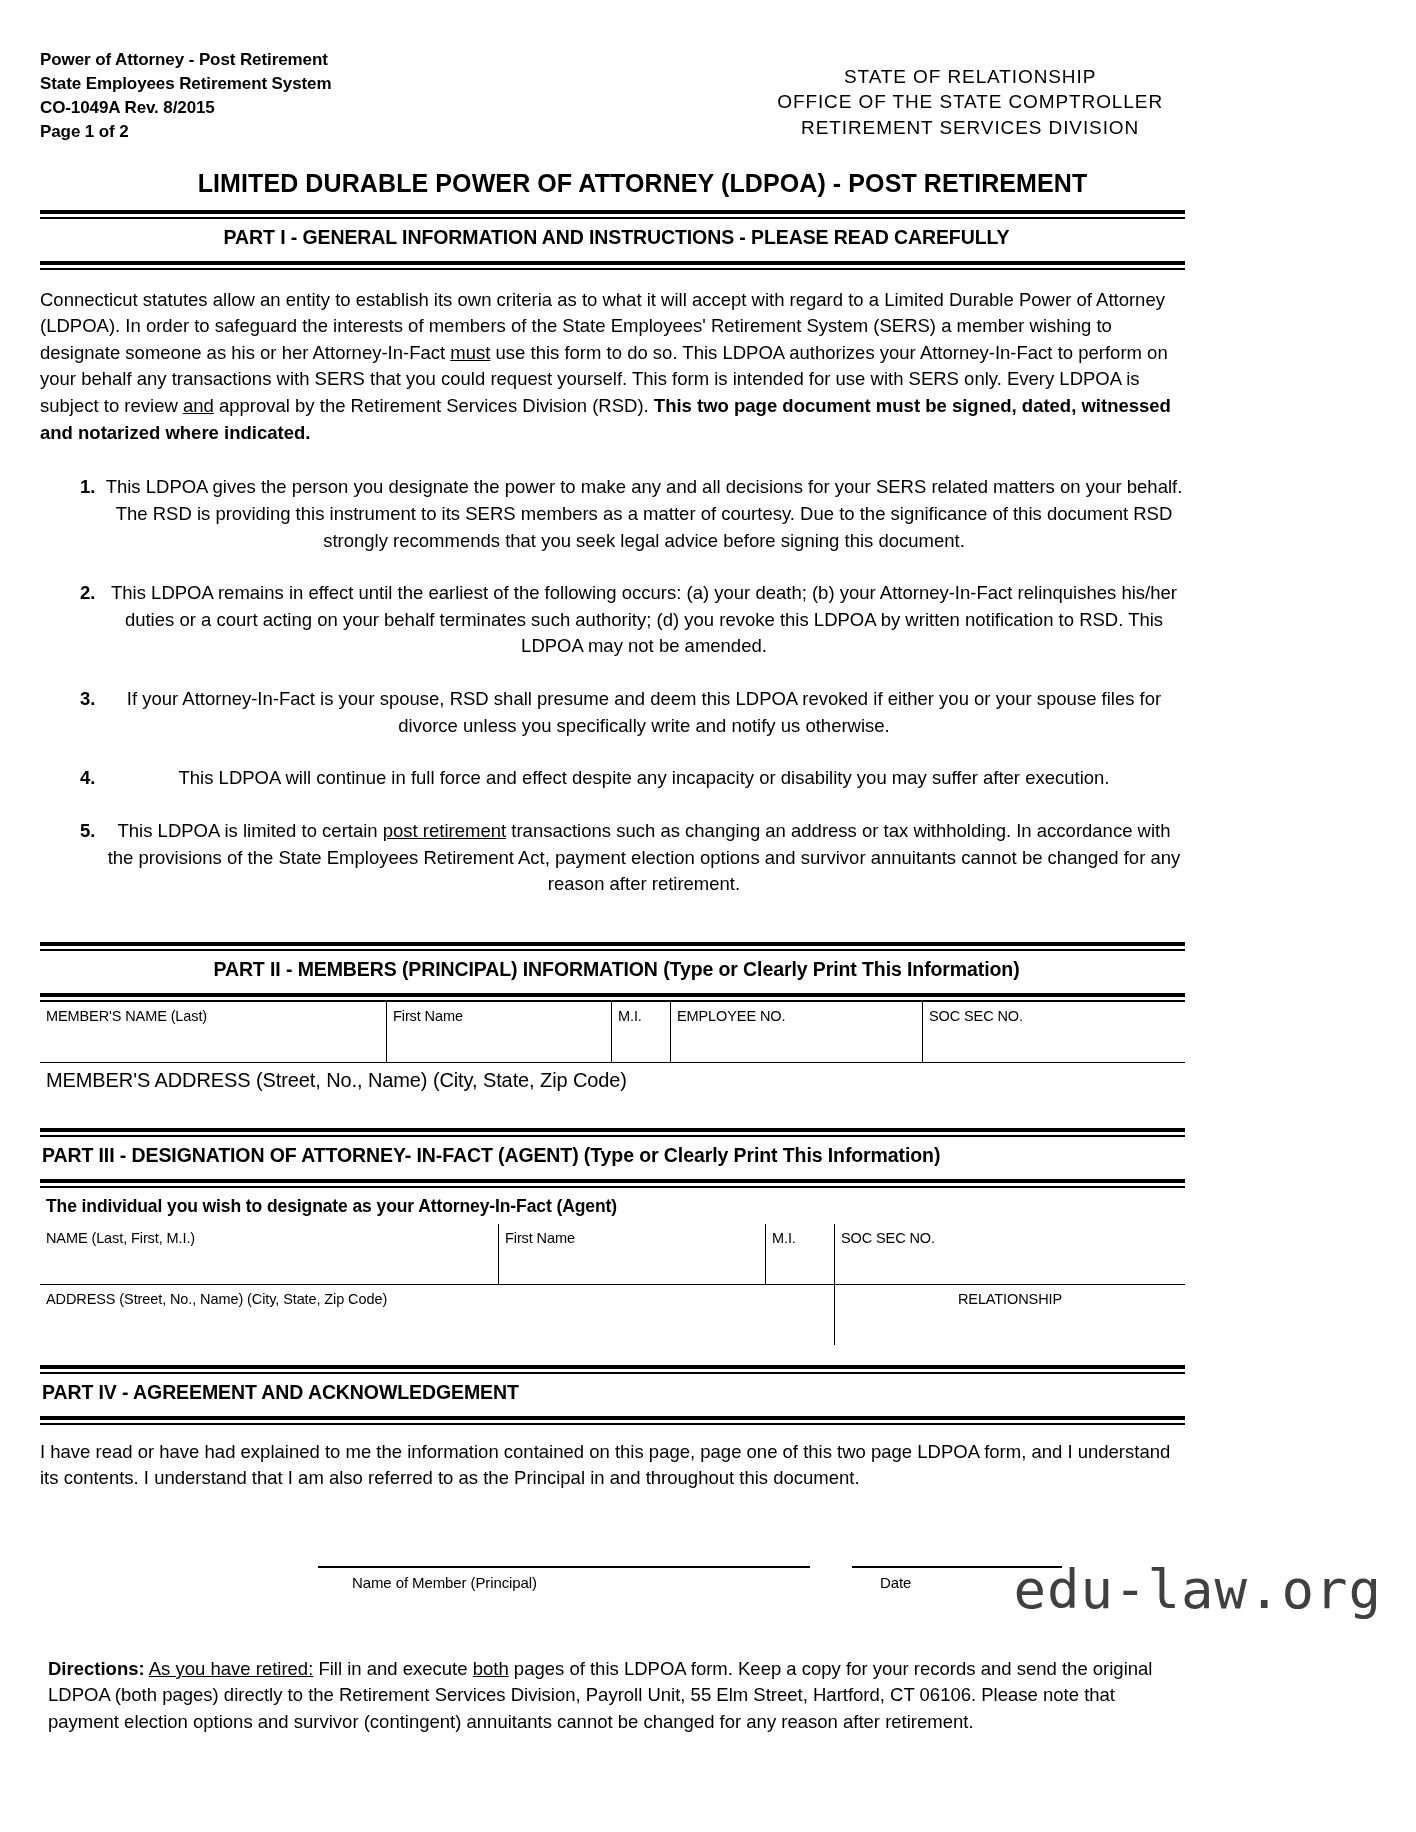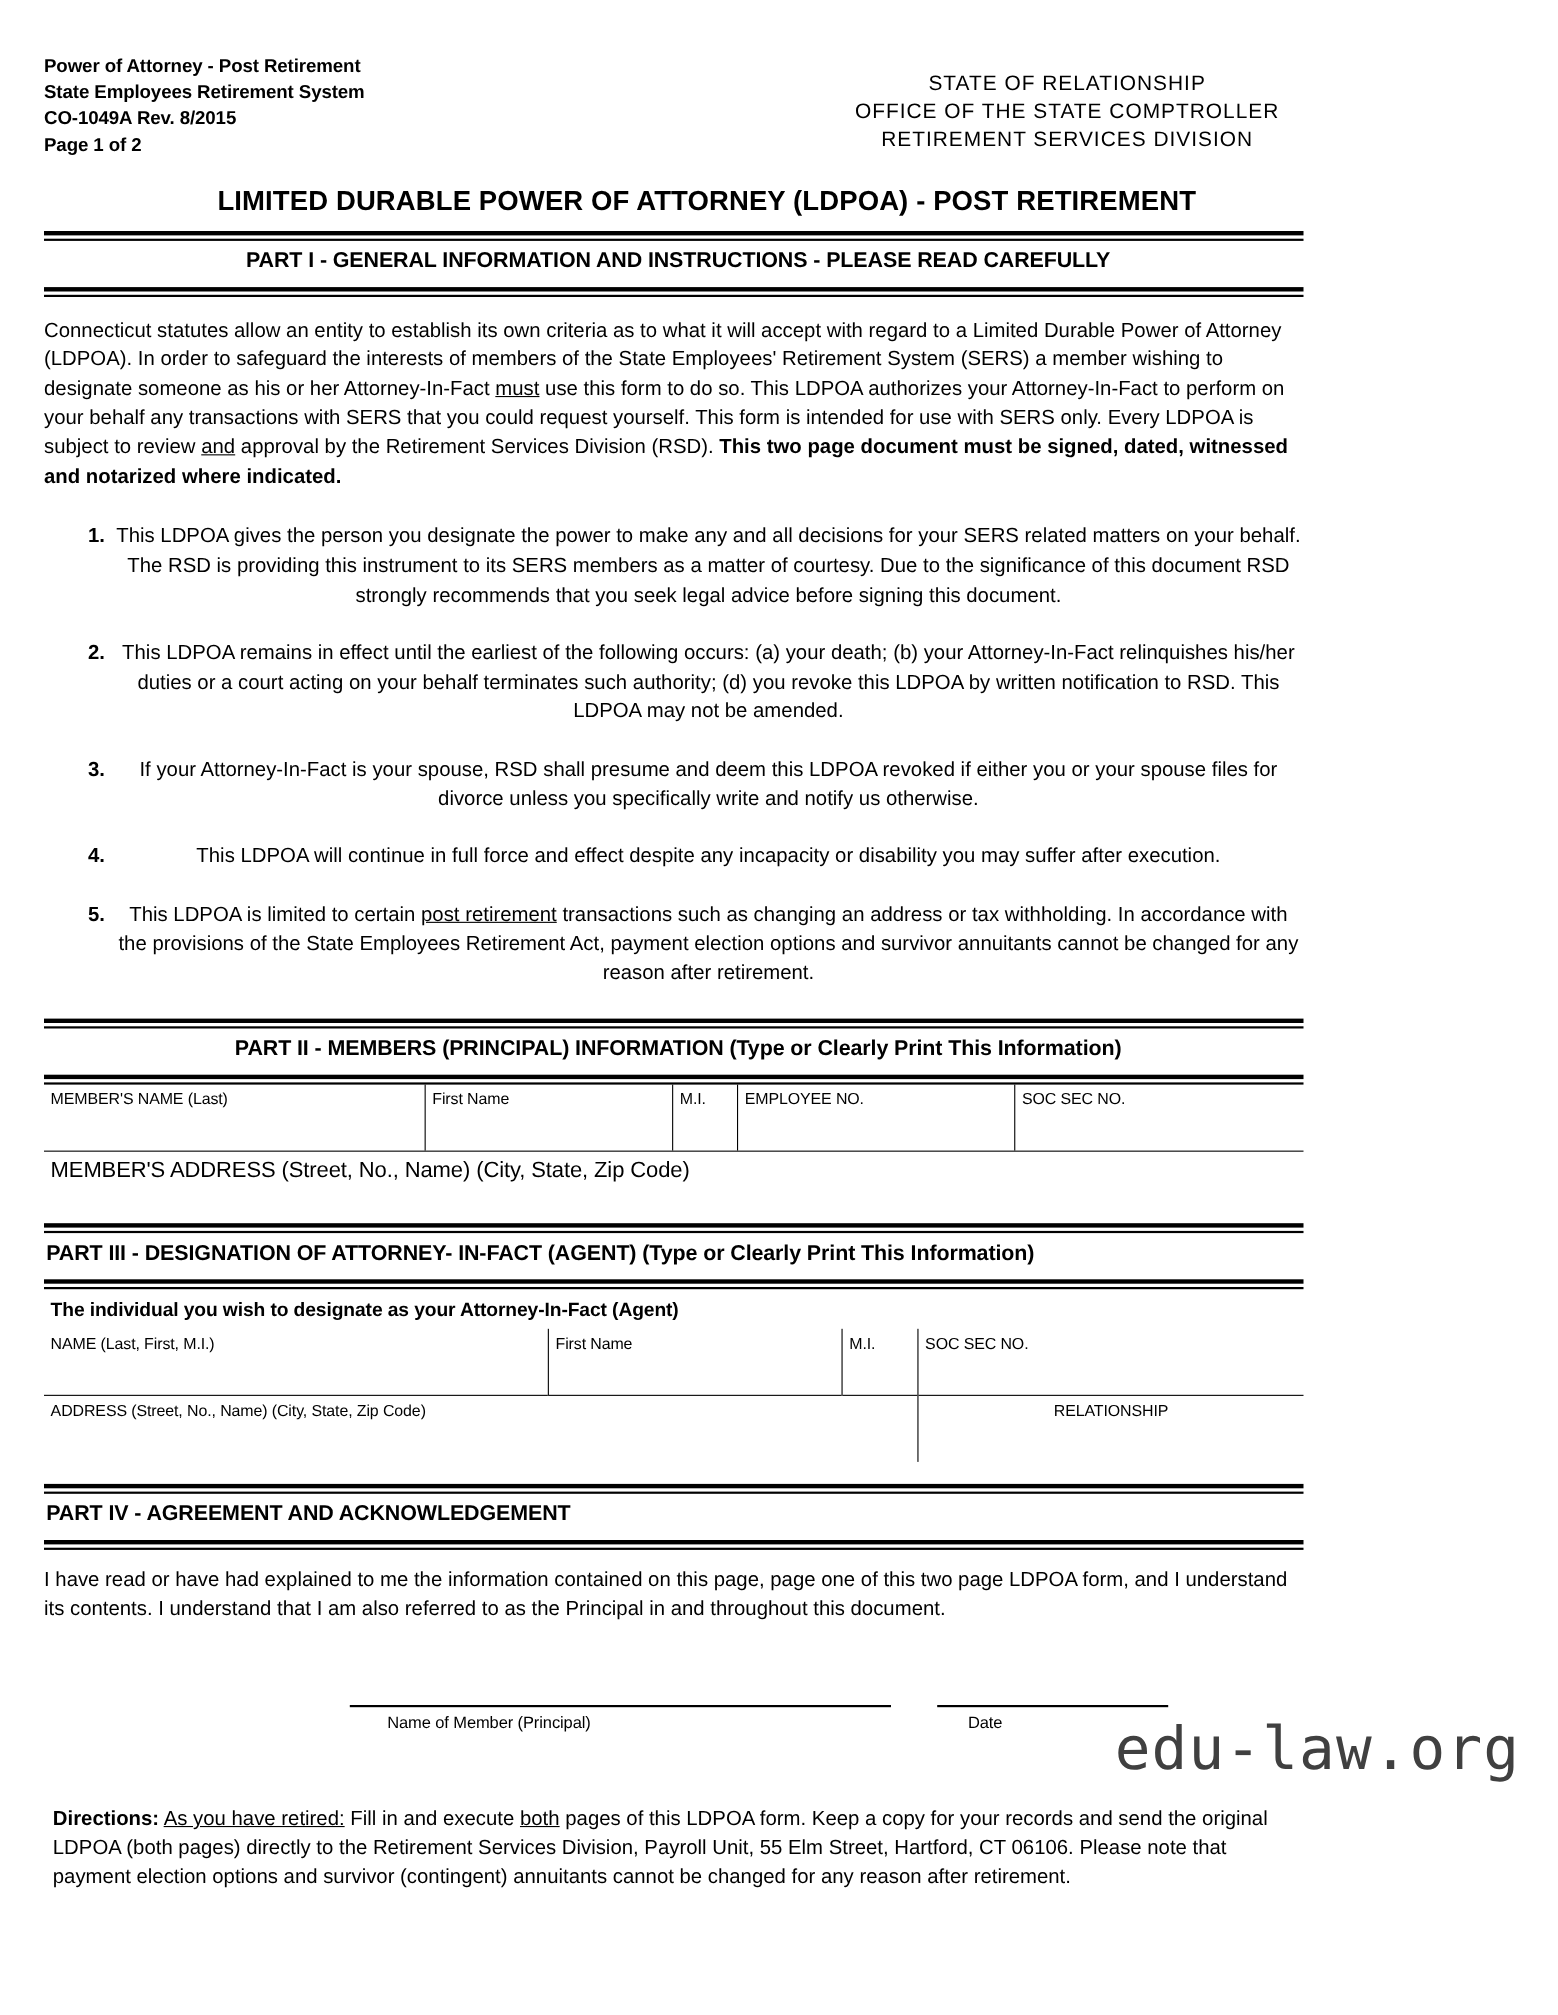--- a/index.html
+++ b/index.html
@@ -224,21 +224,21 @@
     <p class="body-text"><span>Connecticut statutes allow an entity to establish its own criteria as to what it will accept with regard to a Limited Durable Power of Attorney (LDPOA). In order to safeguard the interests of members of the State Employees' Retirement System (SERS) a member wishing to designate someone as his or her Attorney-In-Fact </span><u>must</u><span> use this form to do so. This LDPOA authorizes your Attorney-In-Fact to perform on your behalf any transactions with SERS that you could request yourself. This form is intended for use with SERS only. Every LDPOA is subject to review </span><u>and</u><span> approval by the Retirement Services Division (RSD). </span><b>This two page document must be signed, dated, witnessed and notarized where indicated.</b></p>
 
     <ol class="items">
       <li><span>This LDPOA gives the person you designate the power to make any and all decisions for your SERS related matters on your behalf. The RSD is providing this instrument to its SERS members as a matter of courtesy.  Due to the significance of this document RSD strongly recommends that you seek legal advice before signing this document.</span></li>
       <li><span>This LDPOA remains in effect until the earliest of the following occurs:  (a) your death; (b) your Attorney-In-Fact relinquishes his/her duties or a court acting on your behalf terminates such authority; (d) you revoke this LDPOA by written notification to RSD. This LDPOA may not be amended.</span></li>
       <li><span>If your Attorney-In-Fact is your spouse, RSD shall presume and deem this LDPOA revoked if either you or your spouse files for divorce unless you specifically write and notify us otherwise.</span></li>
       <li><span>This LDPOA will continue in full force and effect despite any incapacity or disability you may suffer after execution.</span></li>
       <li><span>This LDPOA is limited to certain </span><u>post retirement</u><span> transactions such as changing an address or tax withholding. In accordance with the provisions of the State Employees Retirement Act, payment election options and survivor annuitants cannot be changed for any reason after retirement.</span></li>
     </ol>
 
-    <div style="margin-top:28px">
+    <div style="margin-top:44px">
       <div class="dblrule"></div>
       <div class="part-head indent">PART II - MEMBERS (PRINCIPAL) INFORMATION (Type or Clearly Print This Information)</div>
       <div class="dblrule tight"></div>
 
       <table class="ftable">
         <tbody>
             <tr>
           <td class="noleft" style="width:340px">
             <span>MEMBER'S NAME (Last)</span>
           </td>

